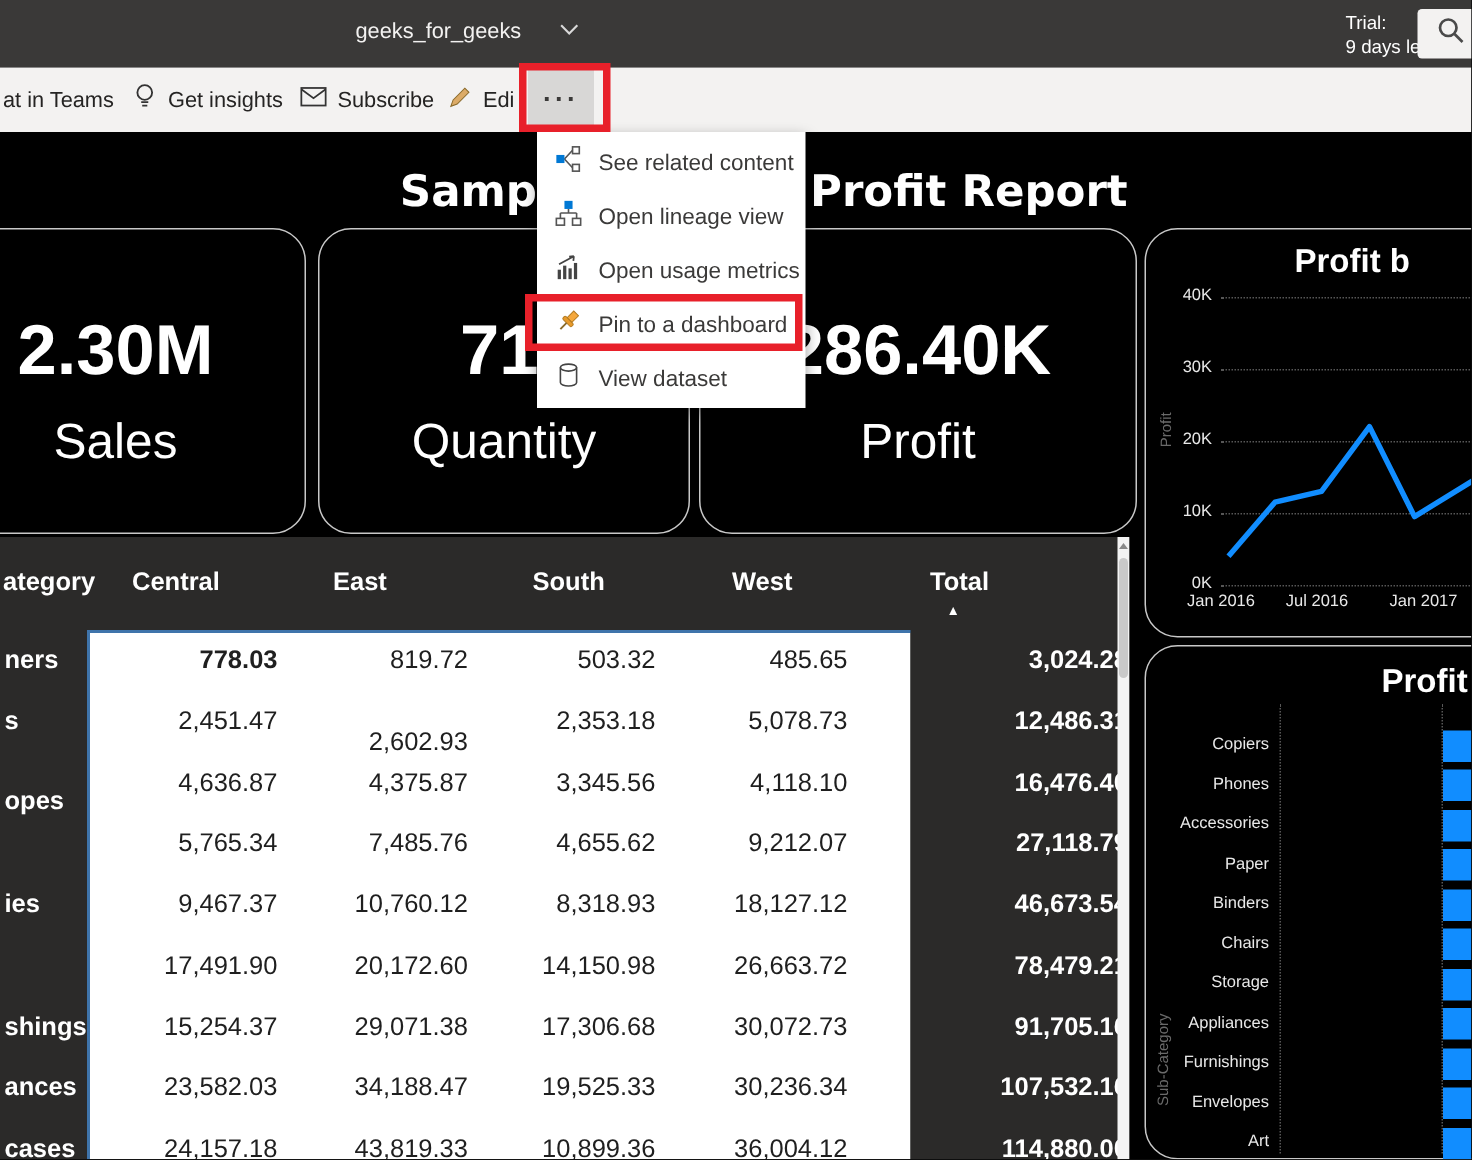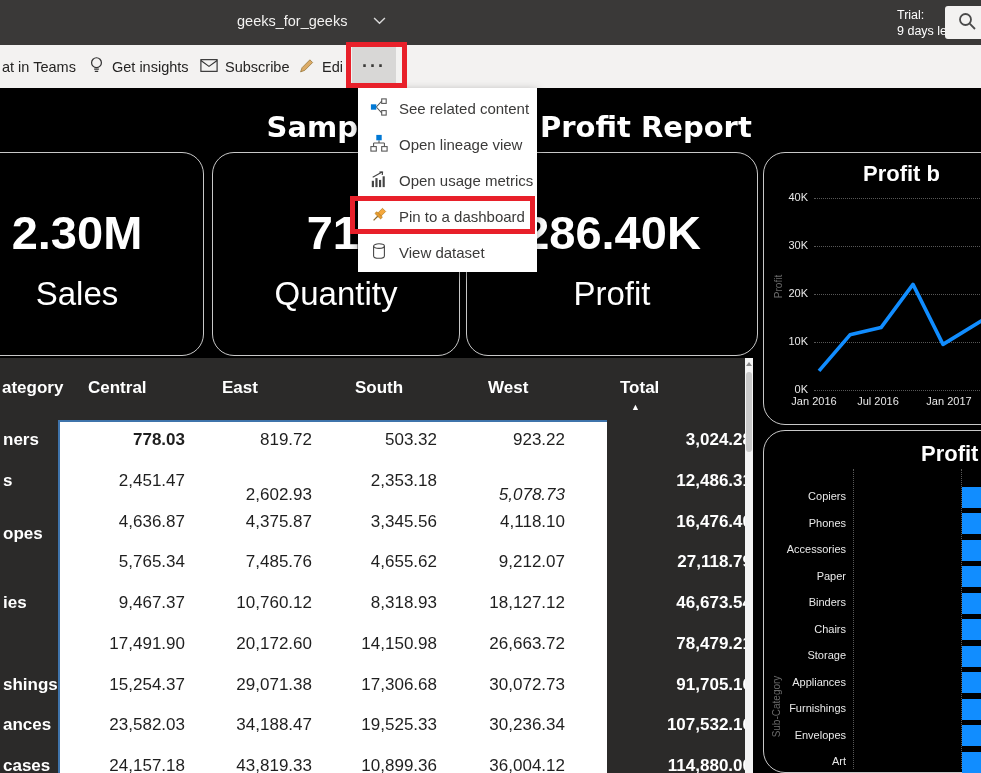--- a/index.html
+++ b/index.html
@@ -169,29 +169,29 @@
       <div id="t-white"></div>
       <div id="t-totcol"></div>
       <div id="t-bluev"></div>
       <div id="t-blueh"></div>
       <div id="t-rows">
           <div style="position: absolute; left: 0px; top: 62px; width: 753px; height: 40.78px;">
             <div class="t-cat" style="top: 10px;">ners</div>
             <div class="t-num" style="left: 65px; top: 10px; font-weight: bold;">778.03</div>
             <div class="t-num" style="left: 192px; top: 10px;">819.72</div>
             <div class="t-num" style="left: 317px; top: 10px;">503.32</div>
-            <div class="t-num" style="left: 445px; top: 10px;">923.22</div>
+            <div class="t-num" style="left: 445px; top: 10px;">485.65</div>
             <div class="t-tot" style="top: 10px;">3,024.28</div>
           </div>
           <div style="position: absolute; left: 0px; top: 102.78px; width: 753px; height: 40.78px;">
             <div class="t-cat" style="top: 10px;">s</div>
             <div class="t-num" style="left: 65px; top: 10px;">2,451.47</div>
             <div class="t-num" style="left: 192px; top: 24px;">2,602.93</div>
             <div class="t-num" style="left: 317px; top: 10px;">2,353.18</div>
-            <div class="t-num" style="left: 445px; top: 24px; font-style: italic;">5,078.73</div>
+            <div class="t-num" style="left: 445px; top: 10px;">5,078.73</div>
             <div class="t-tot" style="top: 10px;">12,486.31</div>
           </div>
           <div style="position: absolute; left: 0px; top: 143.56px; width: 753px; height: 40.78px;">
             <div class="t-cat" style="top: 10px; margin-top: 12px;">opes</div>
             <div class="t-num" style="left: 65px; top: 10px;">4,636.87</div>
             <div class="t-num" style="left: 192px; top: 10px;">4,375.87</div>
             <div class="t-num" style="left: 317px; top: 10px;">3,345.56</div>
             <div class="t-num" style="left: 445px; top: 10px;">4,118.10</div>
             <div class="t-tot" style="top: 10px;">16,476.40</div>
           </div>

